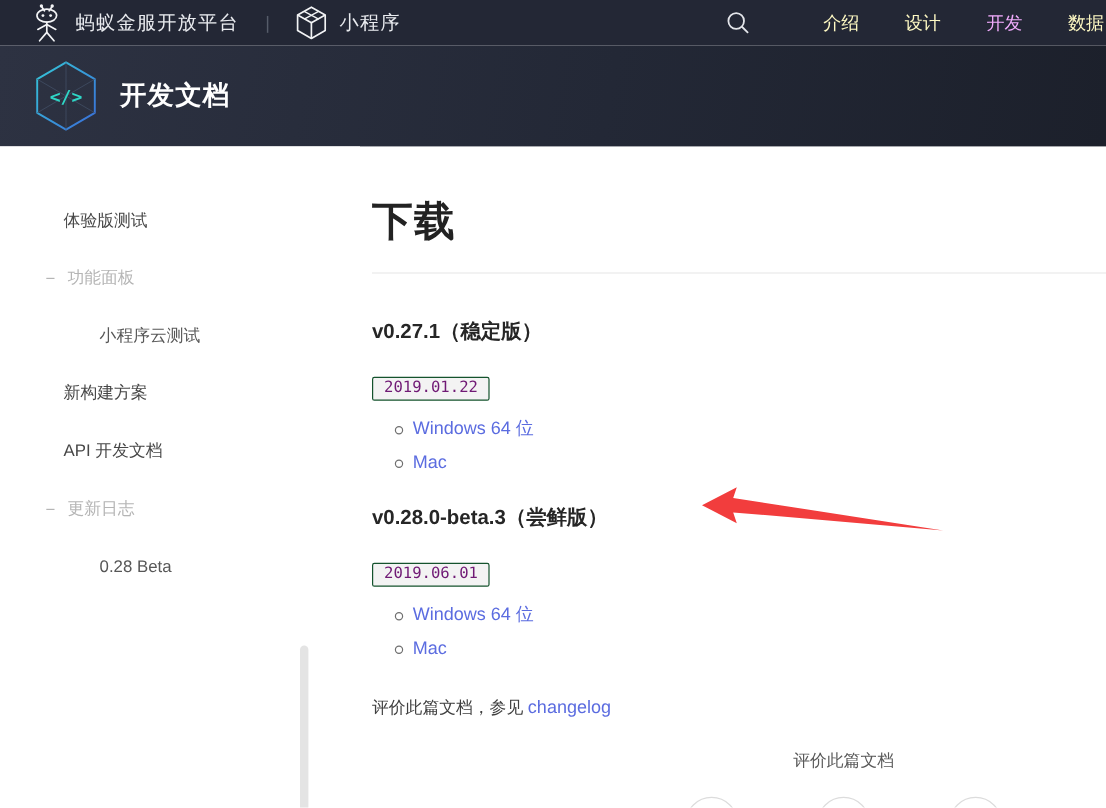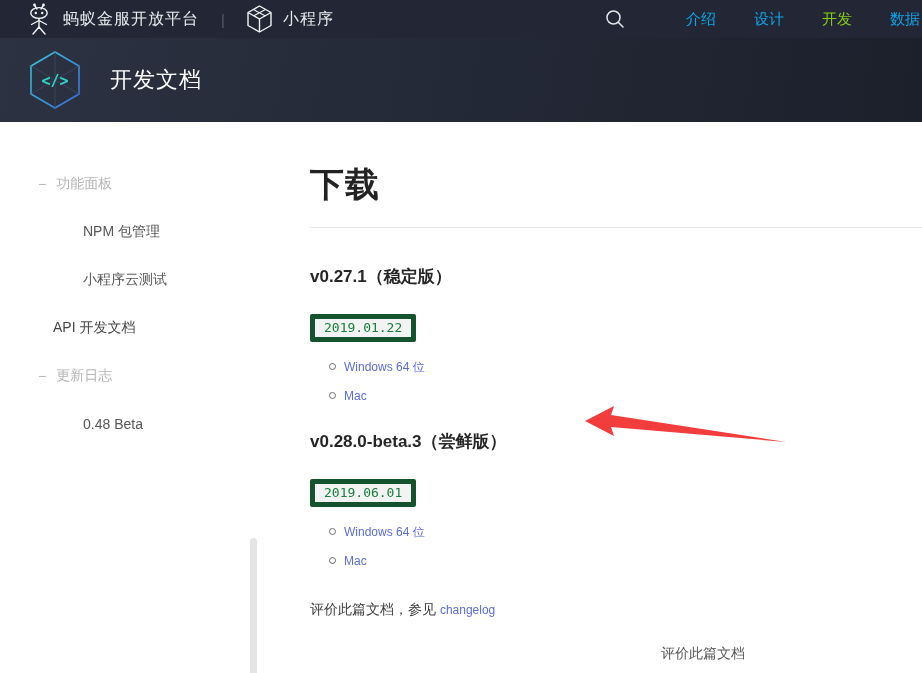--- a/index.html
+++ b/index.html
@@ -14,31 +14,31 @@
     position:absolute; left:0; top:0; width:922px; height:38px;
     background:#232735; display:flex; align-items:center;
     justify-content:space-between; padding-left:24px;
   }
   .topbar-left { display:flex; align-items:center; }
   .brand-text, .product-text {
     color:#e9ebef; font-size:16px; letter-spacing:1px; margin-left:9px; cursor:pointer;
   }
   .logo-divider { color:#565c69; font-size:15px; margin:0 20px 0 22px; }
   .topbar-right { display:flex; align-items:center; gap:38px; padding-right:2px; }
-  .nav-item { color:#0ea5e9; font-size:15px; cursor:pointer; white-space:nowrap; }
-  .nav-item.active { color:#84cc16; }
+  .nav-item { color:#fef9c3; font-size:15px; cursor:pointer; white-space:nowrap; }
+  .nav-item.active { color:#f0abfc; }
   .search-icon { margin-right:22px; cursor:pointer; display:block; }
 
   
   .docband {
     position:absolute; left:0; top:38px; width:922px; height:84px;
     background:linear-gradient(100deg,#2d3242 0%, #232836 55%, #1c202b 100%);
     display:flex; align-items:center; padding-left:27px;
   }
-  .docband-title { color:#ffffff; font-size:22px; font-weight:400; margin-left:27px; letter-spacing:1px; }
+  .docband-title { color:#ffffff; font-size:22px; font-weight:700; margin-left:17px; letter-spacing:1px; }
 
   
   .sidebar { position:absolute; left:0; top:122px; width:300px; height:551px; background:#fff; }
   .sidebar ul { list-style:none; padding-top:38px; }
   .side-item { height:48px; display:flex; align-items:center; font-size:14px; cursor:pointer; }
   .side-item.lvl0 { padding-left:38px; color:#b5b5b5; }
   .side-item.lvl0 .grp-prefix { margin-right:10px; font-size:14px; }
   .side-item.lvl1 { padding-left:53px; color:#474747; }
   .side-item.lvl2 { padding-left:83px; color:#575757; }
   .side-scrollbar {
@@ -47,31 +47,31 @@
   }
 
   
   .content { position:absolute; left:310px; top:122px; width:786px; }
   .page-title { font-size:34px; font-weight:bold; color:#222; margin-top:40px; letter-spacing:1px; }
   .title-divider { height:1px; background:#e9e9e9; margin-top:19px; }
   .ver-heading { font-size:17px; font-weight:bold; color:#262626; margin-top:37px; }
   .ver-heading.second { margin-top:24px; }
   .date-badge {
     display:inline-block; margin-top:26px;
-    font-family:"DejaVu Sans Mono", monospace; font-size:13px; color:#15803d;
-    background:#f3f3f3; border:5px solid #14532d; border-radius:2px;
+    font-family:"DejaVu Sans Mono", monospace; font-size:13px; color:#701a75;
+    background:#f3f3f3; border:1px solid #14532d; border-radius:2px;
     padding:1px 9px 2px;
   }
   ul.dl-links { list-style:none; margin-top:14px; }
   ul.dl-links li { position:relative; padding-left:34px; line-height:20px; margin-bottom:8px; }
   ul.dl-links li::before {
     content:""; position:absolute; left:19px; top:7px; width:5px; height:5px;
     border:1px solid #6f6f6f; border-radius:50%;
   }
-  .dl-link, .inline-link { color:#5b6ce0; font-size:12px; text-decoration:none; cursor:pointer; }
+  .dl-link, .inline-link { color:#5b6ce0; font-size:15px; text-decoration:none; cursor:pointer; }
   .note-line { margin-top:28px; font-size:14px; color:#404040; line-height:20px; }
   .feedback-title { margin-top:25px; text-align:center; font-size:14px; color:#595959; }
   .rating-row { margin-top:21px; display:flex; justify-content:center; gap:66px; }
   .rating-circle {
     width:44px; height:44px; border-radius:50%;
     border:1px solid #dcdcdc; background:#fff; cursor:pointer;
   }
 
   
   .anno-arrow { position:absolute; left:580px; top:398px; pointer-events:none; }
@@ -144,39 +144,42 @@
         </g>
         <text x="28" y="36.5" text-anchor="middle" fill="#2fd6c6" font-family="DejaVu Sans Mono, monospace" font-size="15" font-weight="bold" stroke="none">&lt;/&gt;</text>
       </g>
     </svg>
   </span>
   <span class="docband-title">开发文档</span>
 </div>
 
 <div class="sidebar">
   <ul>
+    <li class="side-item lvl1">
+        <span>体验版测试</span>
+      </li>
     <li class="side-item lvl0">
         <span class="grp-prefix">−</span>
         <span>功能面板</span>
       </li>
     <li class="side-item lvl2">
-        <span>NPM 包管理</span>
-      </li>
-    <li class="side-item lvl2">
         <span>小程序云测试</span>
+      </li>
+    <li class="side-item lvl1">
+        <span>新构建方案</span>
       </li>
     <li class="side-item lvl1">
         <span>API 开发文档</span>
       </li>
     <li class="side-item lvl0">
         <span class="grp-prefix">−</span>
         <span>更新日志</span>
       </li>
     <li class="side-item lvl2">
-        <span>0.48 Beta</span>
+        <span>0.28 Beta</span>
       </li>
   </ul>
   <div class="side-scrollbar"></div>
 </div>
 
 <div class="content">
   <h1 class="page-title">下载</h1>
   <div class="title-divider"></div>
 
   <h3 class="ver-heading">v0.27.1（稳定版）</h3>

